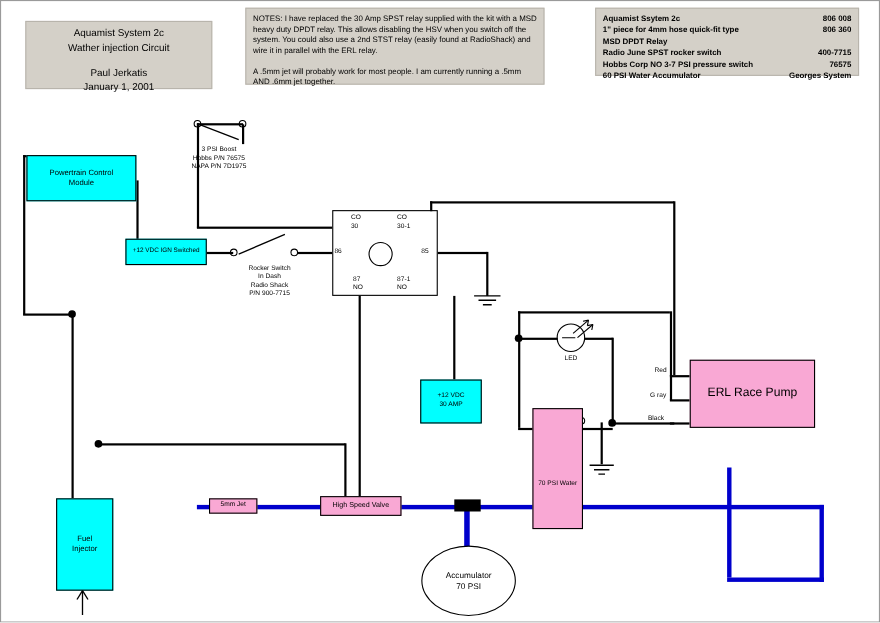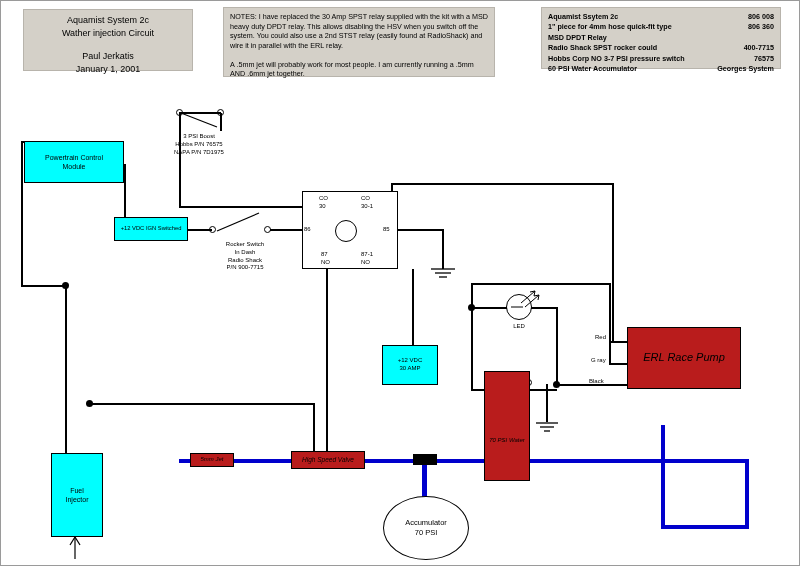--- a/index.html
+++ b/index.html
@@ -5,35 +5,35 @@
   html,body{margin:0;padding:0;background:#ffffff;}
   body{font-family:"Liberation Sans",sans-serif;}
   #root{position:relative;width:800px;height:566px;background:#ffffff;border:1px solid #9a9a9a;box-sizing:border-box;overflow:hidden;}
   .abs{position:absolute;}
   .titlebox{background:#d4d0c8;border:1px solid #b8b4ac;text-align:center;font-size:9px;line-height:1.45;color:#000;padding:4px 6px;box-sizing:border-box;}
   .notebox{background:#d4d0c8;border:1px solid #b8b4ac;font-size:7.2px;line-height:1.32;color:#000;padding:4px 6px;box-sizing:border-box;white-space:pre-line;}
   .partsbox{background:#d4d0c8;border:1px solid #b8b4ac;font-size:7.2px;line-height:1.45;color:#000;padding:4px 6px;box-sizing:border-box;}
   .partrow{display:flex;justify-content:space-between;}
   .partrow span:first-child{padding-right:8px;}
   .cyan{background:#00ffff;border:1px solid #000;box-sizing:border-box;display:flex;align-items:center;justify-content:center;text-align:center;font-size:6.5px;color:#000;line-height:1.3;}
-  .yellow{background:#b91c1c;border:1px solid #000;box-sizing:border-box;display:flex;align-items:center;justify-content:center;text-align:right;font-size:6.5px;color:#000;line-height:1.25;font-style:italic;}
+  .yellow{background:#f9a8d4;border:1px solid #000;box-sizing:border-box;display:flex;align-items:center;justify-content:center;text-align:right;font-size:6.5px;color:#000;line-height:1.25;}
   .wire{background:#000;}
   .bluewire{background:#0000cc;}
   .relaybox{border:1.5px solid #000;background:#fff;box-sizing:border-box;}
   .dot{border-radius:50%;background:#000;}
   .lbl{font-size:6px;color:#000;line-height:1.3;white-space:pre-line;text-align:center;}
   .lbl-l{font-size:6px;color:#000;line-height:1.3;white-space:pre-line;text-align:left;}
   .circ{border:1.5px solid #000;border-radius:50%;box-sizing:border-box;}
 </style>
 </head>
 <body>
 
 <div id="root">
 
-  <div class="abs titlebox" style="left:22px;top:8px;width:170px;height:62px;">
+  <div class="abs titlebox" style="left:22px;top:18px;width:170px;height:62px;">
     <div>Aquamist System 2c</div>
     <div>Wather injection Circuit</div>
     <div style="height:10px;"></div>
     <div>Paul Jerkatis</div>
     <div>January 1, 2001</div>
   </div>
 
   <div class="abs notebox" style="left:222px;top:6px;width:272px;height:70px;">NOTES: I have replaced the 30 Amp SPST relay supplied with the kit with a MSD heavy duty DPDT relay. This allows disabling the HSV when you switch off the system. You could also use a 2nd STST relay (easily found at RadioShack) and wire it in parallel with the ERL relay.
 
 A .5mm jet will probably work for most people. I am currently running a .5mm AND .6mm jet together.</div>
@@ -45,21 +45,21 @@
       </div>
     <div class="partrow">
         <span>1" piece for 4mm hose quick-fit type</span>
         <span>806 360</span>
       </div>
     <div class="partrow">
         <span>MSD DPDT Relay</span>
         <span></span>
       </div>
     <div class="partrow">
-        <span>Radio Shack SPST rocker could</span>
+        <span>Radio June SPST rocker switch</span>
         <span>400-7715</span>
       </div>
     <div class="partrow">
         <span>Hobbs Corp NO 3-7 PSI pressure switch</span>
         <span>76575</span>
       </div>
     <div class="partrow">
         <span>60 PSI Water Accumulator</span>
         <span>Georges System</span>
       </div>

